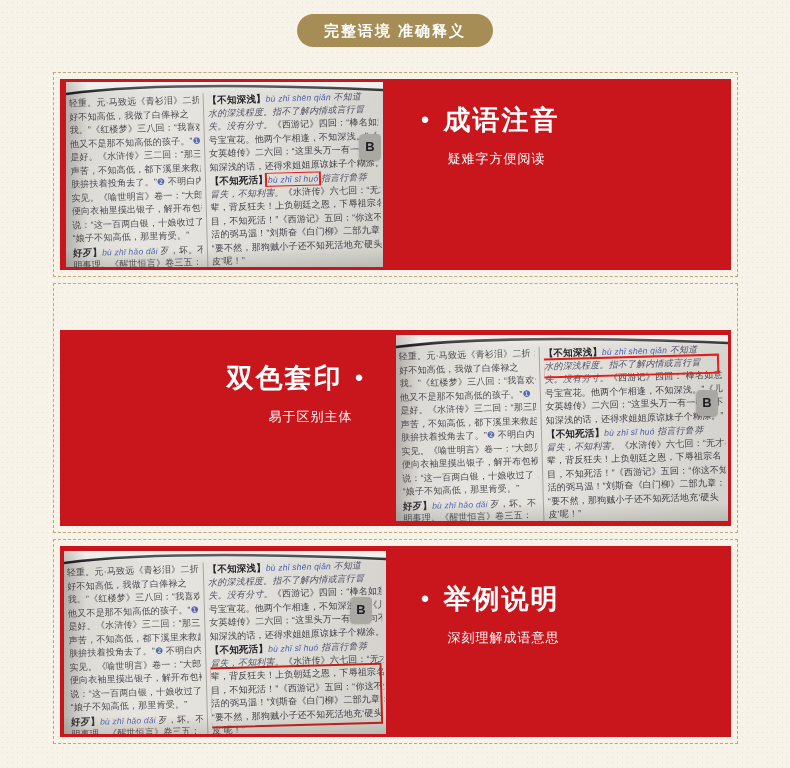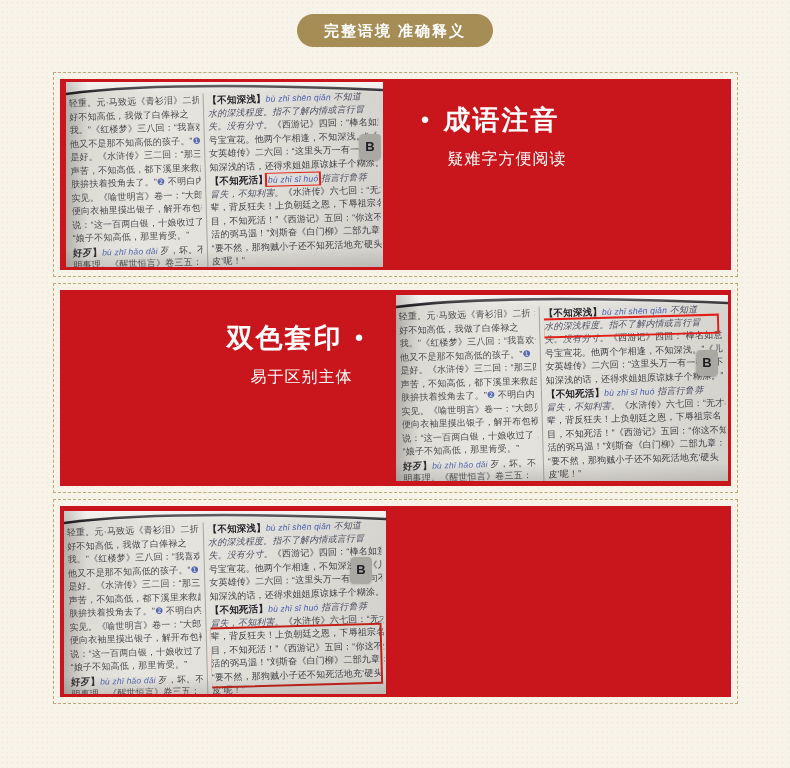--- a/index.html
+++ b/index.html
@@ -20,21 +20,21 @@
     font-size:15px;font-weight:700;letter-spacing:2px;
     padding:5px 27px;border-radius:18px;line-height:23px;
   }
   .panels{width:685px;margin:25px auto 0 auto;}
   .panel{
     border:1.5px dashed #bba97c;padding:6px;margin-bottom:6px;
     box-sizing:border-box;background:transparent;
   }
   .red{position:relative;background:#c8161c;overflow:hidden;}
   .red.r1{height:191px;}
-  .red.r2{height:196px;}
+  .red.r2{height:196px;margin-top:40px;}
   .red.r3{height:191px;}
 
   
   .photo{
     position:absolute;overflow:hidden;
     background:linear-gradient(100deg,#d6d4cf,#e7e5e0 28%,#e0ded9 62%,#d3d1cc);
   }
   .p1 .photo{left:6px;top:3px;width:317px;height:185px;}
   .p2 .photo{right:3px;top:5px;width:332px;height:186px;}
   .p3 .photo{left:4px;top:5px;width:322px;height:183px;}
@@ -81,21 +81,21 @@
 
   
   .ftext{position:absolute;color:#ffffff;}
   .p1 .ftext{left:361px;top:26px;}
   .p2 .ftext{right:365px;top:33px;text-align:right;}
   .p3 .ftext{left:361px;top:38px;}
   .ftitle{font-size:27px;font-weight:700;letter-spacing:2px;line-height:30px;}
   .bullet{font-size:15px;display:inline-block;transform:translateY(-5px);}
   .p1 .bullet,.p3 .bullet{margin-right:12px;}
   .p2 .bullet{margin-left:12px;}
-  .fsub{font-size:16px;letter-spacing:1px;margin-top:9px;line-height:22px;}
+  .fsub{font-size:13px;letter-spacing:1px;margin-top:9px;line-height:22px;}
   .p1 .fsub,.p3 .fsub{margin-left:27px;}
   .p2 .fsub{padding-right:13px;text-align:right;}
 </style>
 </head>
 <body>
 
 <div class="header">
   <div><span class="badge">完整语境 准确释义</span></div>
 </div>
 
@@ -237,16 +237,20 @@
               <div class="ln"><span>辈，背反狂夫！上负朝廷之恩，下辱祖宗名</span></div>
               <div class="ln"><span>目，不知死活！”《西游记》五回：“你这不知死</span></div>
               <div class="ln"><span>活的弼马温！”刘斯奋《白门柳》二部九章：</span></div>
               <div class="ln"><span>“要不然，那狗贼小子还不知死活地充‘硬头</span></div>
               <div class="ln"><span>皮’呢！”</span></div>
             </div>
   </div>
   <div class="tab">B</div>
   <div class="shade"></div>
 </div>
+      <div class="ftext">
+        <div class="ftitle"><span class="bullet">●</span><span>举例说明</span></div>
+        <div class="fsub">深刻理解成语意思</div>
+      </div>
     </div>
   </section>
 
 </div>
 
 </body></html>

